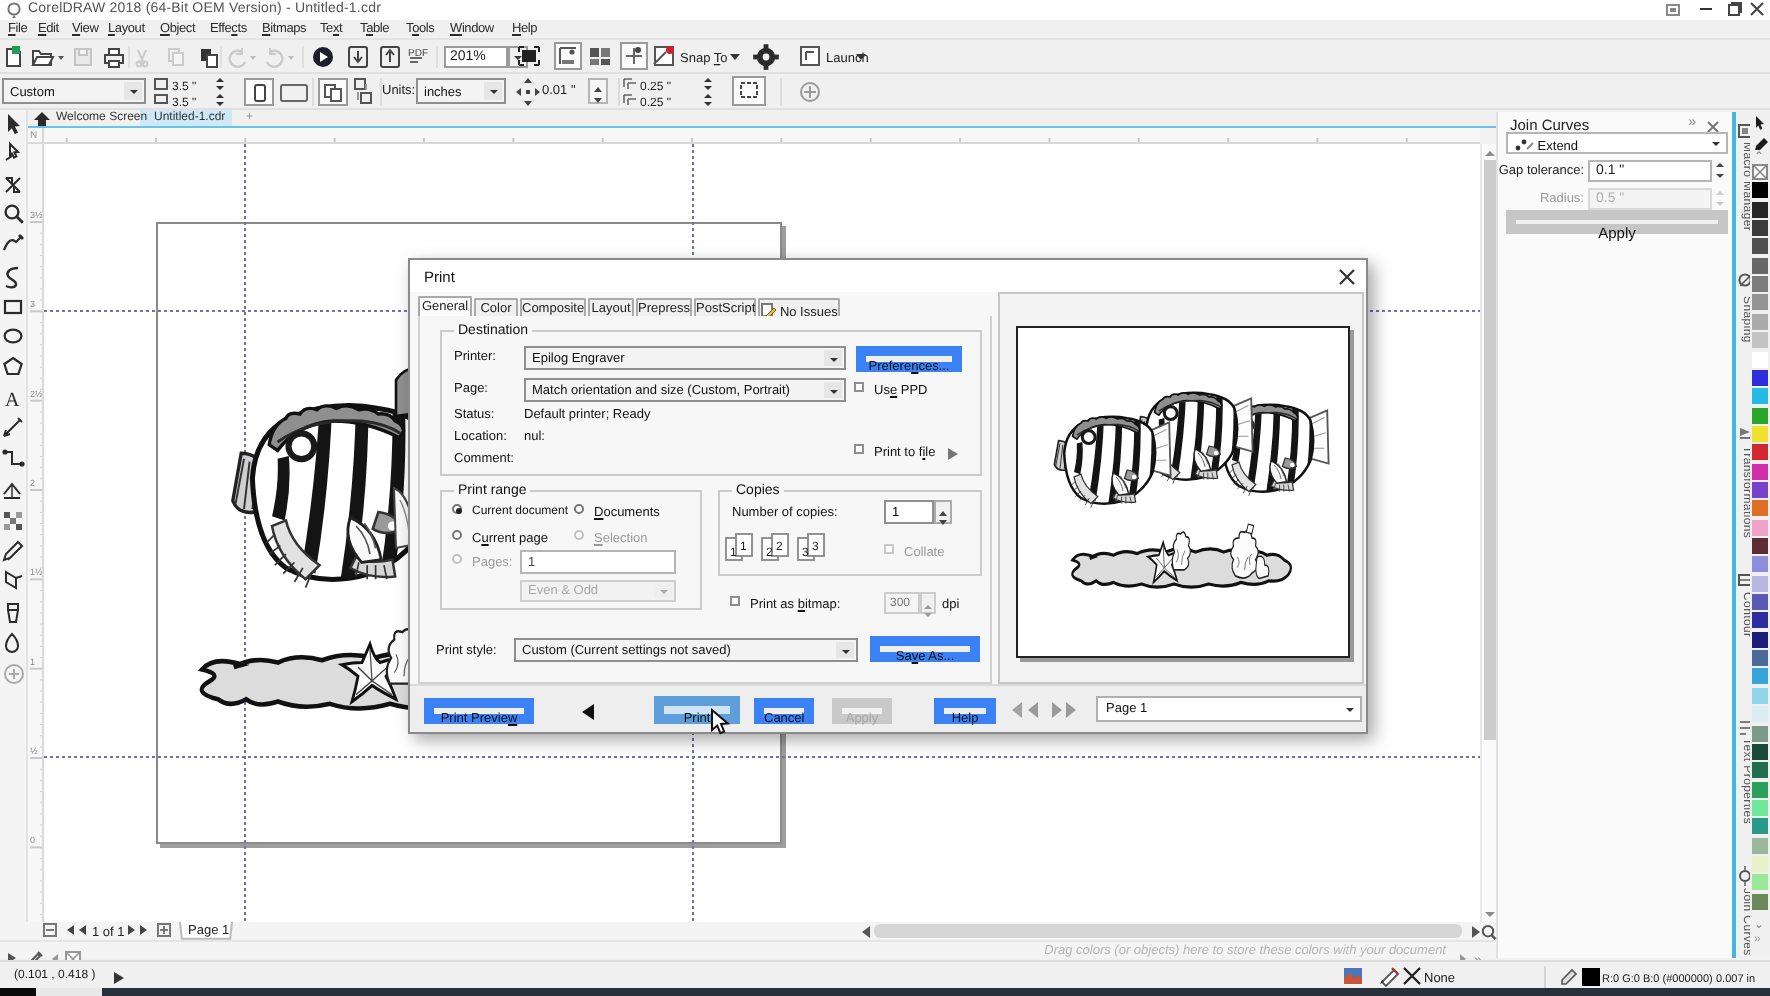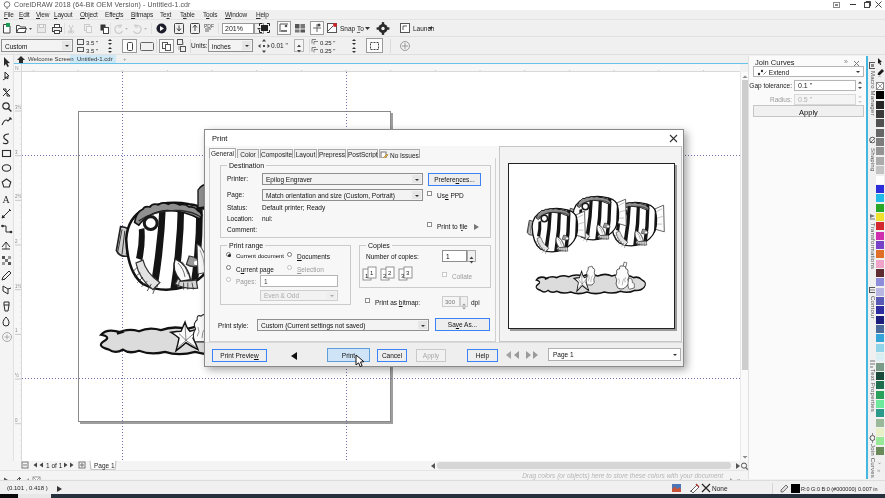--- a/index.html
+++ b/index.html
@@ -33,21 +33,21 @@
 #dstrip{left:866px;top:56px;width:9px;height:423px;background:#f0f0f0;border-left:2px solid #43b6e2;}
 #palette{left:875px;top:56px;width:10px;height:423px;background:#f0f0f0;}
 .sw{position:absolute;left:1px;width:8px;height:8px;}
 
 #navrow{left:0;top:461px;width:748px;height:9px;background:#f4f4f4;font-size:6px;color:#444;}
 #palrow{left:0;top:470px;width:748px;height:9px;background:#f4f4f4;border-top:1px solid #e5e5e5;}
 #statusbar{left:0;top:480px;width:885px;height:14px;background:#f0f0f0;border-top:1px solid #dcdcdc;font-size:6.5px;color:#222;}
 #taskbar{left:0;top:494px;width:885px;height:4px;background:#27313c;}
 
 #dlg{left:204px;top:129px;width:480px;height:238px;background:#f7f7f7;border:1px solid #8a8a8a;box-shadow:3px 3px 8px rgba(0,0,0,.35);}
-.btn{position:absolute;background:#eeeeee;border:1px solid #3b82f6;font-size:6.5px;color:#111;text-align:center;}
+.btn{position:absolute;background:#eeeeee;border:5px solid #3b82f6;font-size:6.5px;color:#111;text-align:center;}
 .cmb{position:absolute;background:#f3f3f3;border:1px solid #8f8f8f;font-size:6.5px;color:#111;}
 .cmb .ar{position:absolute;right:1px;top:1px;bottom:1px;width:9px;background:#e6e6e6;color:#333;text-align:center;}
 .gb{position:absolute;border:1px solid #cbcbcb;}
 .gb .lbl{position:absolute;left:6px;top:-4px;background:#f7f7f7;padding:0 2px;font-size:7px;color:#111;}
 .txt{font-size:6.5px;color:#111;position:absolute;}
 .gray{color:#9b9b9b;}
 .cb{position:absolute;width:5px;height:5px;border:1px solid #8f8f8f;background:#fff;}
 .rb{position:absolute;width:5px;height:5px;border:1px solid #777;border-radius:50%;background:#fff;}
 .tab{position:absolute;top:1px;height:9px;background:#f0f0f0;border:1px solid #aaa;border-bottom:none;border-radius:1px 1px 0 0;font-size:6.5px;color:#222;text-align:center;padding-top:1px;}
 .tab.on{top:0;height:10px;background:#fcfcfc;z-index:2;}

